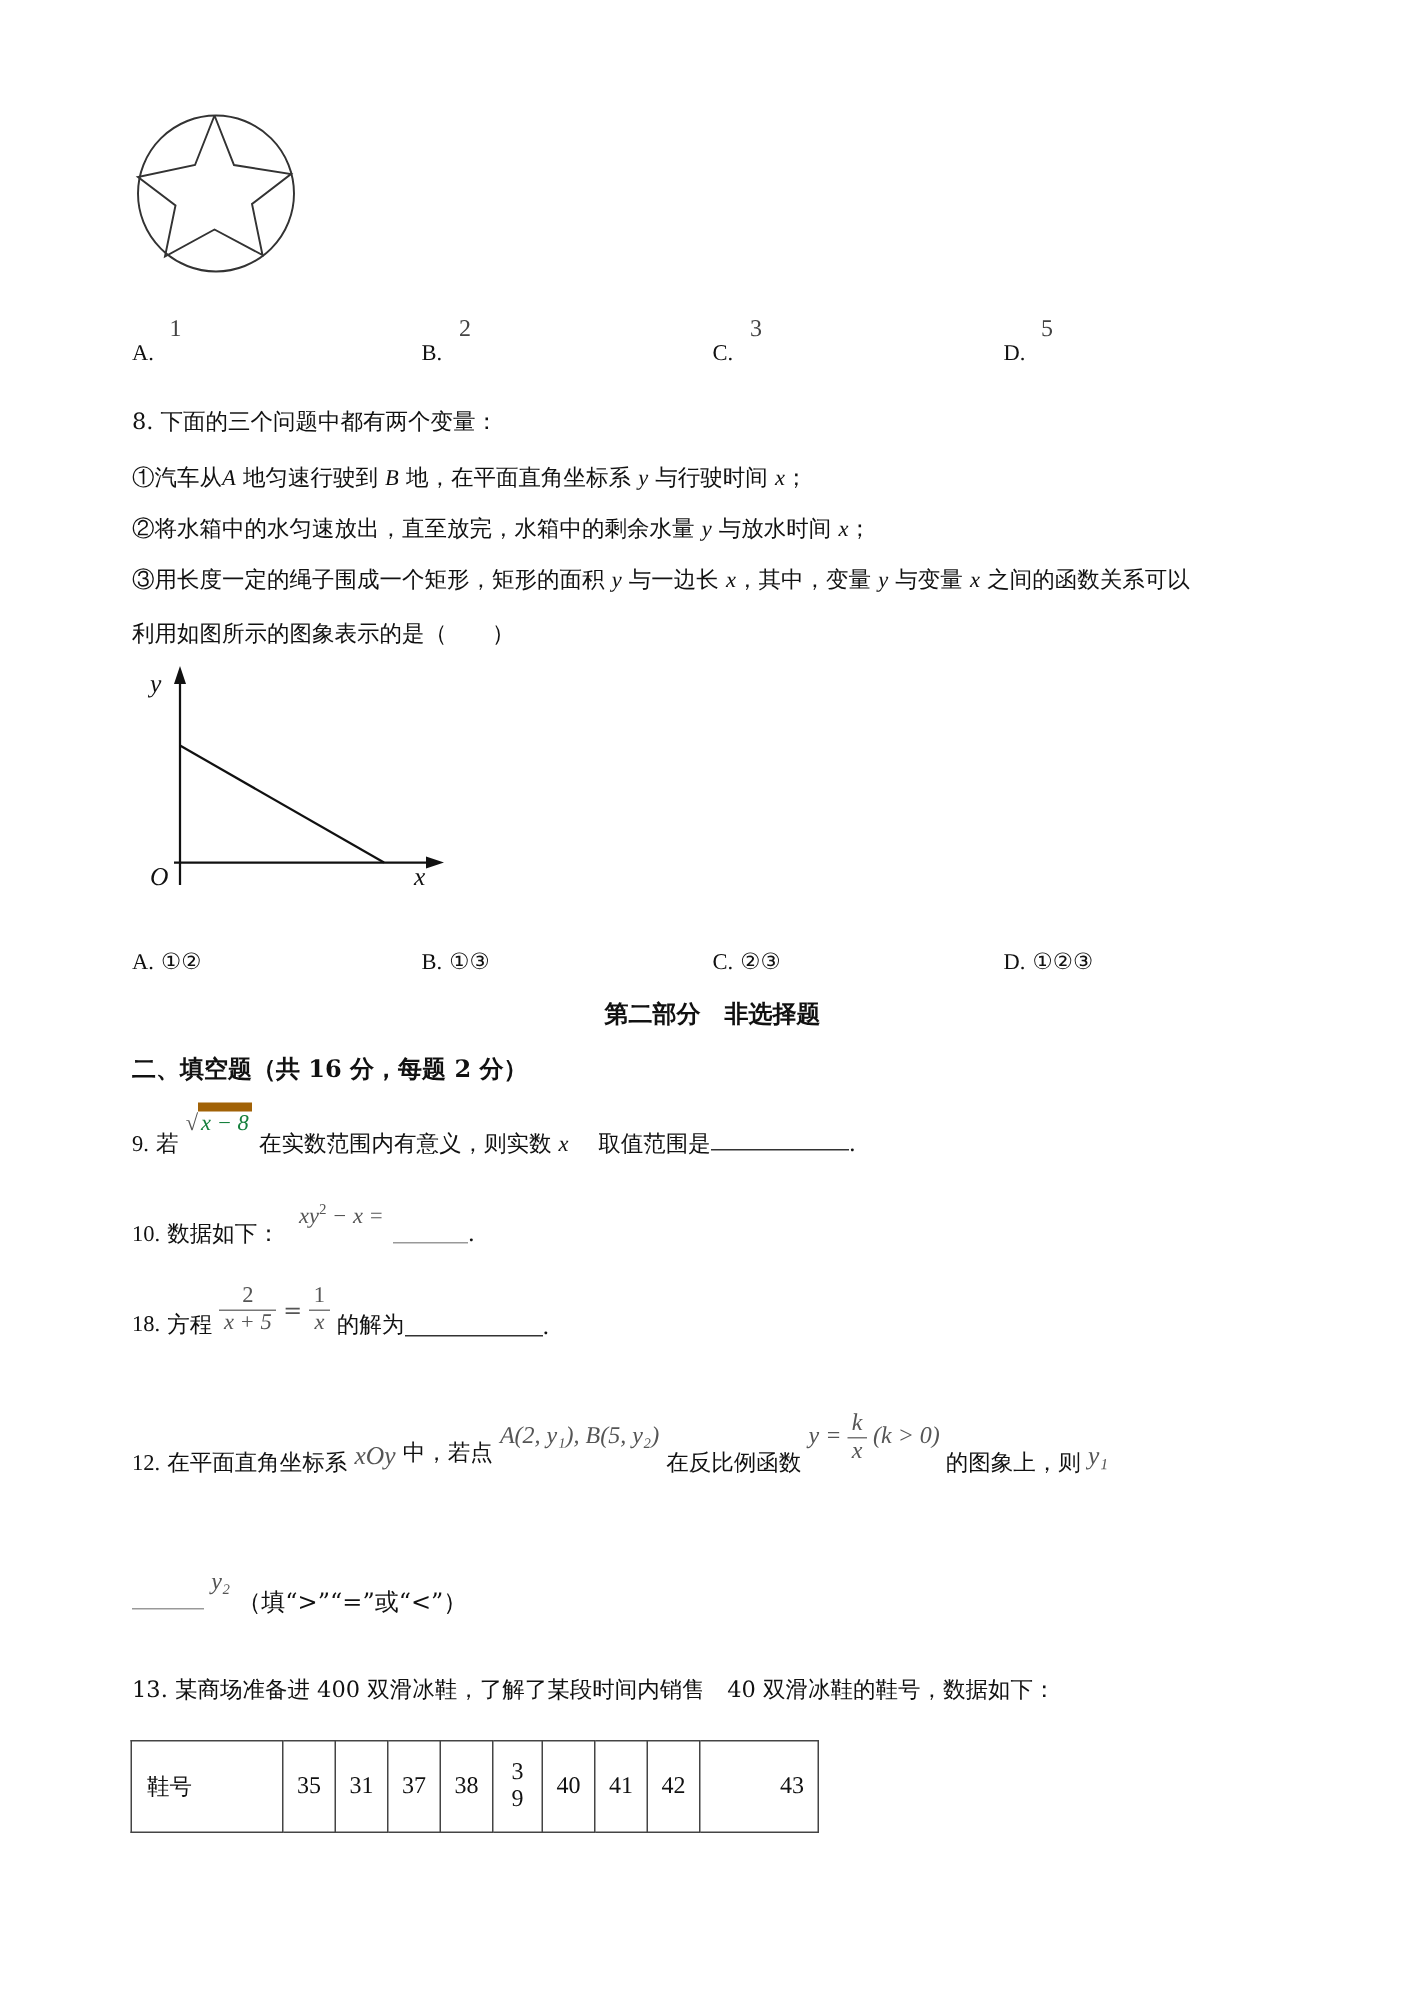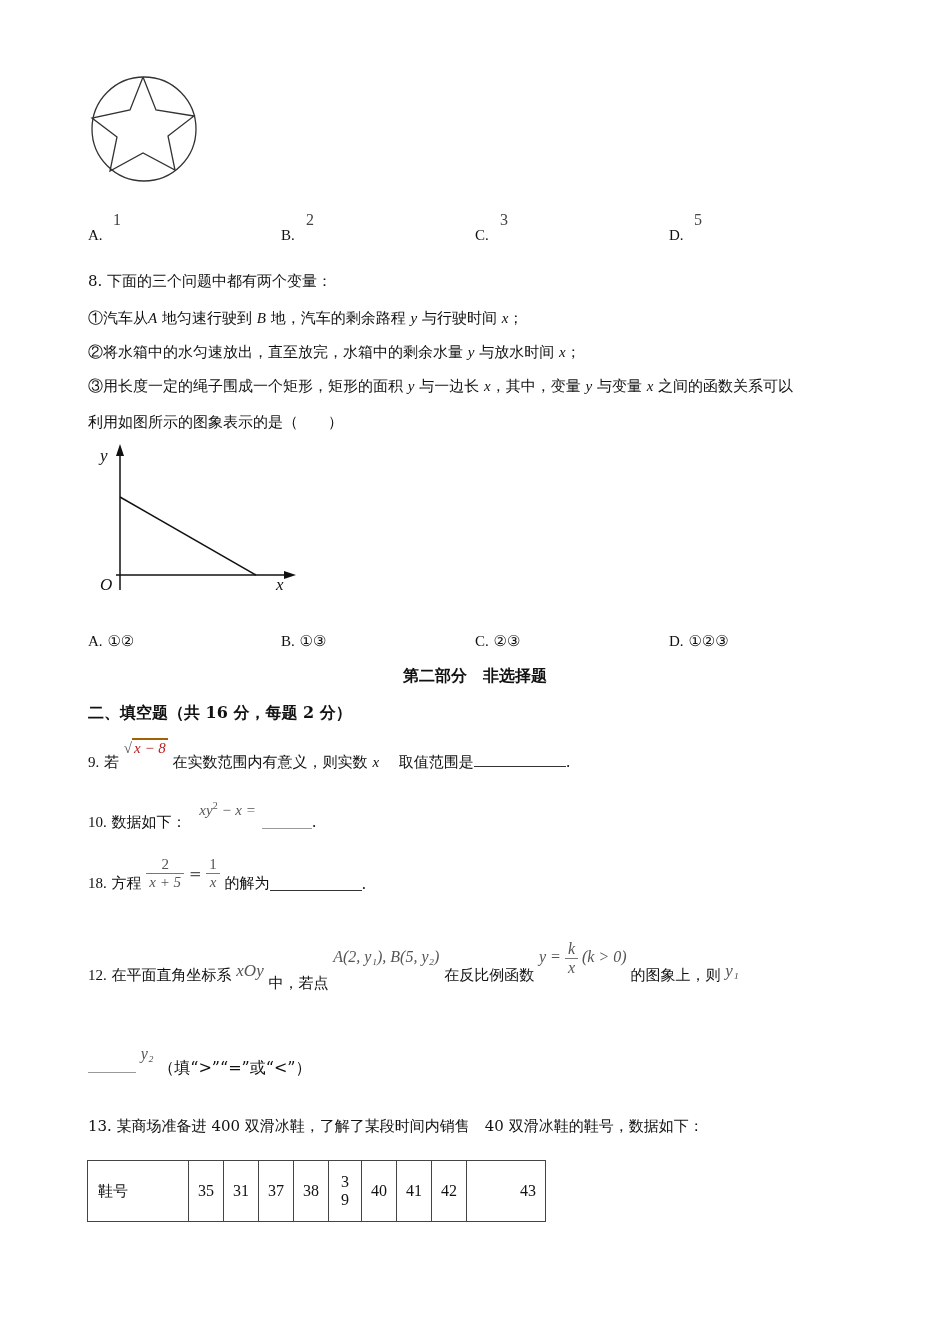--- a/index.html
+++ b/index.html
@@ -34,21 +34,21 @@
   <div class="abs num" style="left:306px;top:211px;color:#444;font-size:16px;">2</div>
   <div class="abs" style="left:475px;top:226px;"><span class="num">C.</span></div>
   <div class="abs num" style="left:500px;top:211px;color:#444;font-size:16px;">3</div>
   <div class="abs" style="left:669px;top:226px;"><span class="num">D.</span></div>
   <div class="abs num" style="left:694px;top:211px;color:#444;font-size:16px;">5</div>
 </div>
 
 <div class="abs" style="left:88px;top:272px;">8. 下面的三个问题中都有两个变量：</div>
 
 <div class="abs" style="left:88px;top:309px;">
-  <span>①汽车从</span><span class="math">A</span><span> 地匀速行驶到 </span><span class="math">B</span><span> 地，汽车的剩余路程 </span><span class="math">y</span><span> 与行驶时间 </span><span class="math">x</span><span>；</span>
+  <span>①汽车从</span><span class="math">A</span><span> 地匀速行驶到 </span><span class="math">B</span><span> 地，在平面直角坐标系 </span><span class="math">y</span><span> 与行驶时间 </span><span class="math">x</span><span>；</span>
 </div>
 
 <div class="abs" style="left:88px;top:343px;">
   <span>②将水箱中的水匀速放出，直至放完，水箱中的剩余水量 </span><span class="math">y</span><span> 与放水时间 </span><span class="math">x</span><span>；</span>
 </div>
 
 <div class="abs" style="left:88px;top:377px;">
   <span>③用长度一定的绳子围成一个矩形，矩形的面积 </span><span class="math">y</span><span> 与一边长 </span><span class="math">x</span><span>，其中，变量 </span><span class="math">y</span><span> 与变量 </span><span class="math">x</span><span> 之间的函数关系可以</span>
 </div>
 
@@ -71,21 +71,21 @@
 <div class="abs" style="left:281px;top:632px;"><span class="num">B.</span>&nbsp;<span>①③</span></div>
 <div class="abs" style="left:475px;top:632px;"><span class="num">C.</span>&nbsp;<span>②③</span></div>
 <div class="abs" style="left:669px;top:632px;"><span class="num">D.</span>&nbsp;<span>①②③</span></div>
 
 <div class="abs bold" style="left:0;width:950px;text-align:center;top:666px;font-size:16px;">第二部分　非选择题</div>
 <div class="abs bold" style="left:88px;top:703px;font-size:16px;">二、填空题（共 16 分，每题 2 分）</div>
 
 <div class="abs" style="left:88px;top:740px;height:34px;">
   <span class="num" style="position:relative;top:12px;">9.</span>
   <span style="position:relative;top:12px;">若</span>
-  <span style="display:inline-block;color:#555;font-family:'Liberation Serif',serif;position:relative;top:-2px;">√<span class="math" style="border-top:2px solid #a16207;padding:0 2px;color:#b91c1c;">x − 8</span></span>
+  <span style="display:inline-block;color:#555;font-family:'Liberation Serif',serif;position:relative;top:-2px;">√<span class="math" style="border-top:6px solid #a16207;padding:0 2px;color:#15803d;">x − 8</span></span>
   <span style="position:relative;top:12px;">在实数范围内有意义，则实数</span>
   <span class="math" style="position:relative;top:12px;">x</span>
   <span style="position:relative;top:12px;">　取值范围是</span><span class="blank" style="width:92px;position:relative;top:12px;"></span><span style="position:relative;top:12px;">.</span>
 </div>
 
 <div class="abs" style="left:88px;top:800px;height:34px;">
   <span class="num" style="position:relative;top:12px;">10.</span>
   <span style="position:relative;top:12px;">数据如下：</span>
   <span class="mathgray" style="margin-left:8px;"><span>xy</span><sup style="font-size:10px;font-style:normal;">2</sup><span> − x =</span></span><span class="blankgray" style="width:50px;position:relative;top:14px;margin-left:6px;"></span><span style="position:relative;top:12px;">.</span>
 </div>
@@ -96,21 +96,21 @@
   <span class="frac" style="font-size:15px;"><span class="top" style="font-style:normal;">2</span><span class="bot">x + 5</span></span>
   <span style="vertical-align:middle;color:#555;">=</span>
   <span class="frac" style="font-size:15px;"><span class="top" style="font-style:normal;">1</span><span class="bot">x</span></span>
   <span style="vertical-align:middle;position:relative;top:10px;">的解为</span><span class="blank" style="width:92px;vertical-align:middle;position:relative;top:10px;"></span><span style="vertical-align:middle;position:relative;top:10px;">.</span>
 </div>
 
 <div class="abs" style="left:88px;top:940px;height:60px;">
   <span class="num" style="position:relative;top:18px;">12.</span>
   <span style="position:relative;top:18px;">在平面直角坐标系</span>
   <span class="mathgray" style="position:relative;top:14px;font-size:17px;">xOy</span>
-  <span style="position:relative;top:26px;">中，若点</span>
+  <span style="position:relative;top:11px;">中，若点</span>
   <span class="mathgray" style="position:relative;top:0;font-size:16px;">A(2, y₁), B(5, y₂)</span>
   <span style="position:relative;top:18px;">在反比例函数</span>
   <span class="mathgray" style="font-size:16px;">
     <span>y =</span>
     <span class="frac"><span class="top" style="font-style:italic;">k</span><span class="bot">x</span></span>
     <span>(k &gt; 0)</span>
   </span>
   <span style="position:relative;top:18px;">的图象上，则</span>
   <span class="mathgray" style="position:relative;top:14px;font-size:17px;">y₁</span>
 </div>

